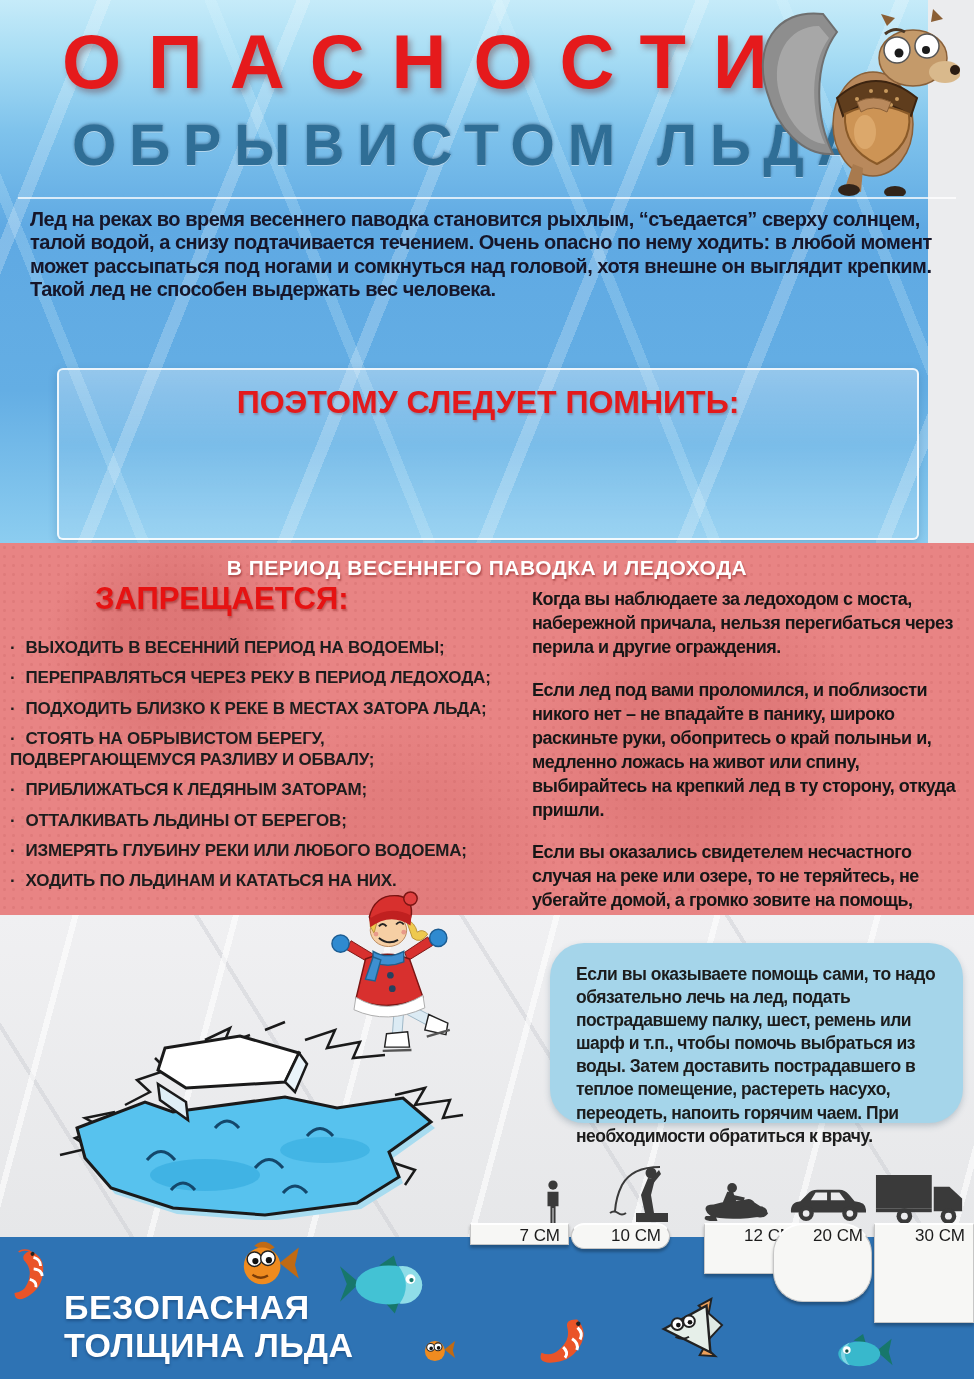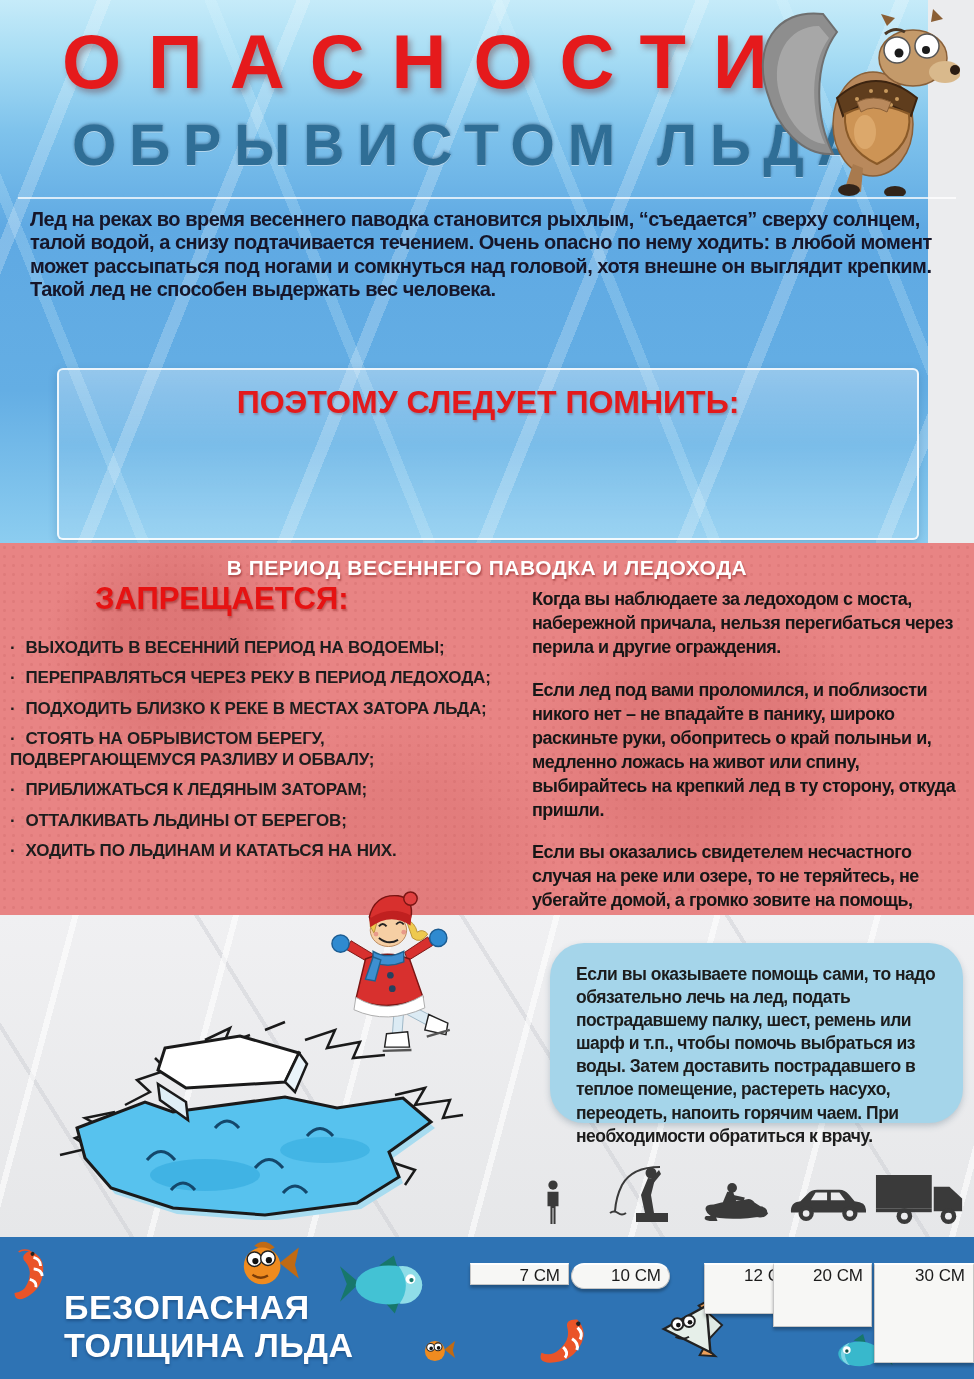--- a/index.html
+++ b/index.html
@@ -129,33 +129,33 @@
   .band {
     position:absolute; left:0; top:1237px; width:974px; height:142px;
     background:#2e73b4; z-index:1;
   }
   .band-title {
     position:absolute; left:64px; top:1288px; z-index:2;
     font-size:34px; font-weight:bold; color:#ffffff; line-height:1.12;
     letter-spacing:0.5px; text-shadow:0 2px 3px rgba(10,40,80,.4);
   }
   .step {
-    position:absolute; top:1263px; width:99px; z-index:4;
+    position:absolute; top:1223px; width:99px; z-index:4;
     background:#f7f7f5; border:1px solid #c6c6c6; border-top:2px solid #fff;
     box-shadow:0 3px 3px rgba(0,0,0,.28);
     box-sizing:border-box;
   }
   .step span {
     display:block; text-align:right; padding:1px 8px 0 0;
     font-size:17px; color:#1b1b1b; font-weight:normal;
   }
   .s1 { left:470px; height:22px; }
   .s2 { left:571px; height:26px;border-radius:18px; }
   .s3 { left:672px; height:51px;margin-left:32px; }
-  .s4 { left:773px; height:64px; }
+  .s4 { left:773px; height:79px;border-radius:30px; }
   .s5 { left:874px; height:100px; width:100px; }
 
   .fish { position:absolute; z-index:2; }
 </style>
 </head>
 <body>
 
 <div class="page">
 
   <div class="top">
@@ -202,20 +202,21 @@
   <div class="red">
     <div class="red-banner">В ПЕРИОД  ВЕСЕННЕГО ПАВОДКА И ЛЕДОХОДА</div>
     <div class="red-title">ЗАПРЕЩАЕТСЯ:</div>
     <ul class="forbidden-list">
       <li>ВЫХОДИТЬ В ВЕСЕННИЙ ПЕРИОД НА ВОДОЕМЫ;</li>
       <li>ПЕРЕПРАВЛЯТЬСЯ ЧЕРЕЗ РЕКУ В ПЕРИОД ЛЕДОХОДА;</li>
       <li>ПОДХОДИТЬ БЛИЗКО К РЕКЕ В МЕСТАХ ЗАТОРА ЛЬДА;</li>
       <li>СТОЯТЬ НА ОБРЫВИСТОМ БЕРЕГУ, ПОДВЕРГАЮЩЕМУСЯ РАЗЛИВУ И ОБВАЛУ;</li>
       <li>ПРИБЛИЖАТЬСЯ К ЛЕДЯНЫМ ЗАТОРАМ;</li>
       <li>ОТТАЛКИВАТЬ ЛЬДИНЫ ОТ БЕРЕГОВ;</li>
+      <li>ИЗМЕРЯТЬ ГЛУБИНУ РЕКИ ИЛИ ЛЮБОГО ВОДОЕМА;</li>
       <li>ХОДИТЬ ПО ЛЬДИНАМ И КАТАТЬСЯ НА НИХ.</li>
     </ul>
     <div class="advice">
       <p>Когда вы наблюдаете за ледоходом с моста, набережной причала, нельзя перегибаться через перила и другие ограждения.</p>
       <p>Если лед под вами проломился, и поблизости никого нет – не впадайте в панику, широко раскиньте руки, обопритесь о край полыньи и, медленно ложась на живот или спину, выбирайтесь на крепкий лед в ту сторону, откуда пришли.</p>
       <p>Если вы оказались свидетелем несчастного случая на реке или озере, то не теряйтесь, не убегайте домой, а громко зовите на помощь, взрослые услышат и смогут выручить из беды.</p>
     </div>
   </div>
 
   <div class="iceland"></div>

